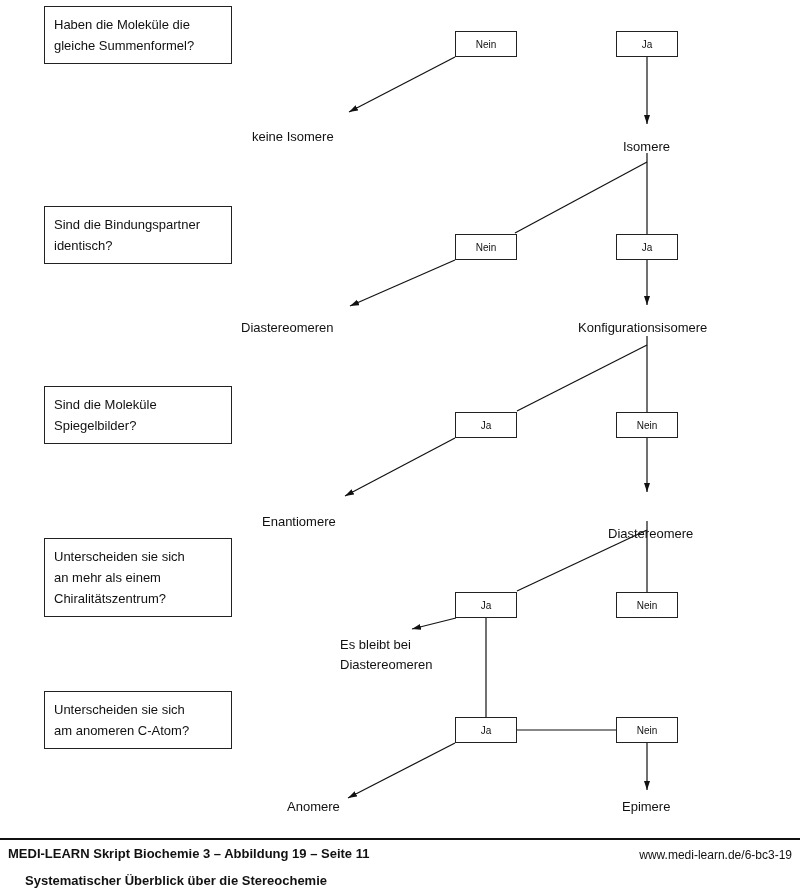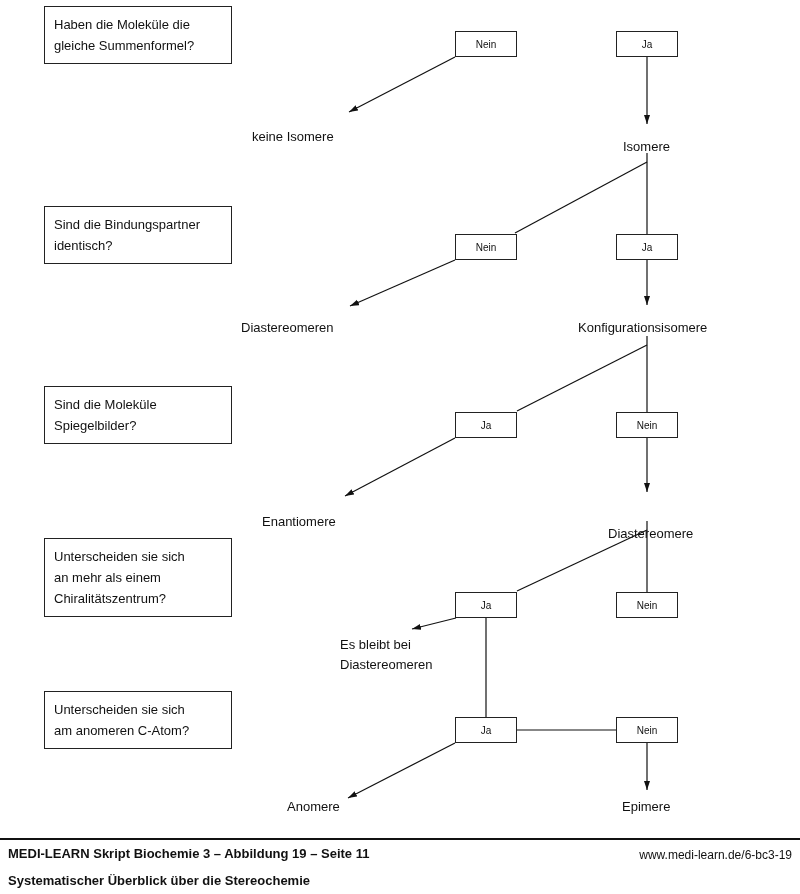--- a/index.html
+++ b/index.html
@@ -57,21 +57,21 @@
     white-space: nowrap;
   }
   .footer-url {
     position: absolute;
     right: 8px; top: 848px;
     font-size: 12px;
     white-space: nowrap;
   }
   .footer-title {
     position: absolute;
-    left: 8px; top: 873px;
+    left: 25px; top: 873px;
     font-size: 13px;
     font-weight: 700;
     white-space: nowrap;
   }
 </style>
 </head>
 <body>
 
 <div class="stage">
 

